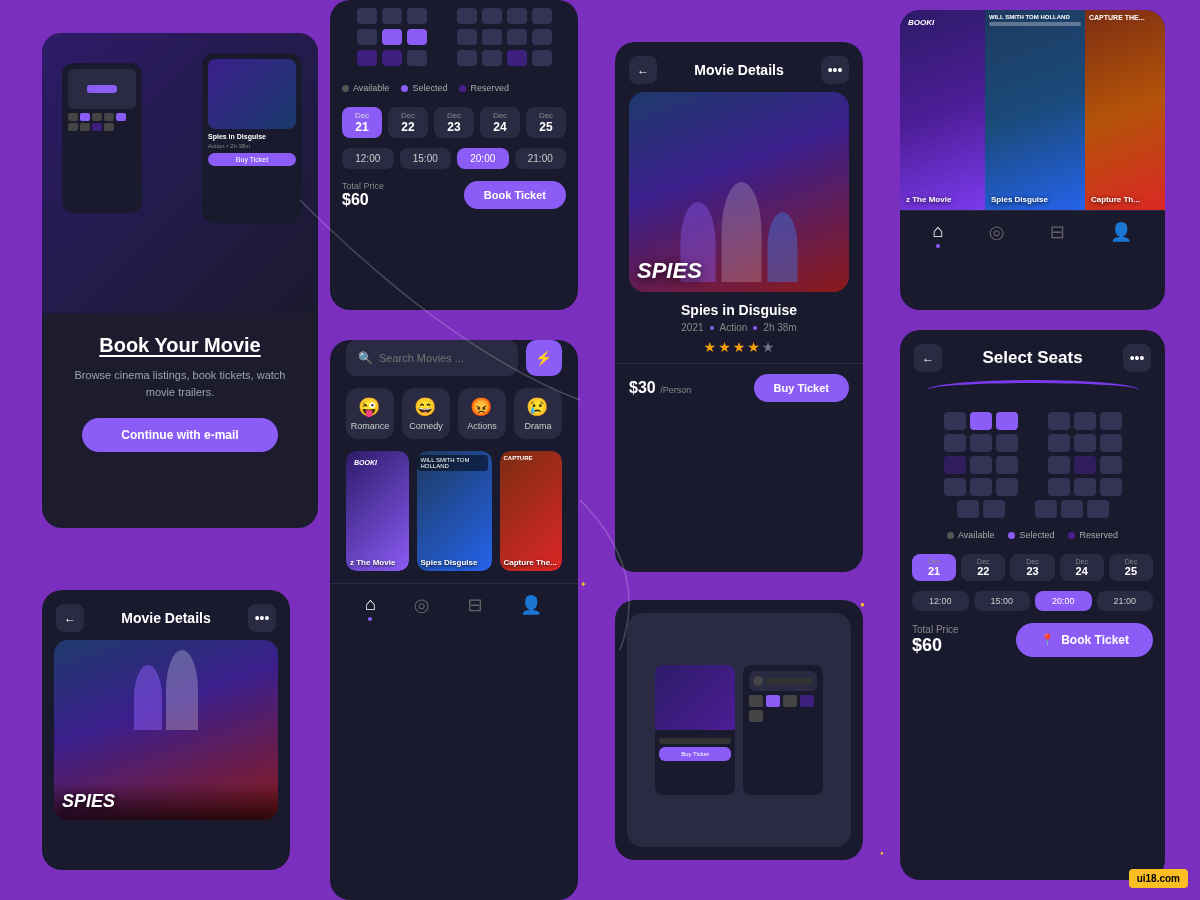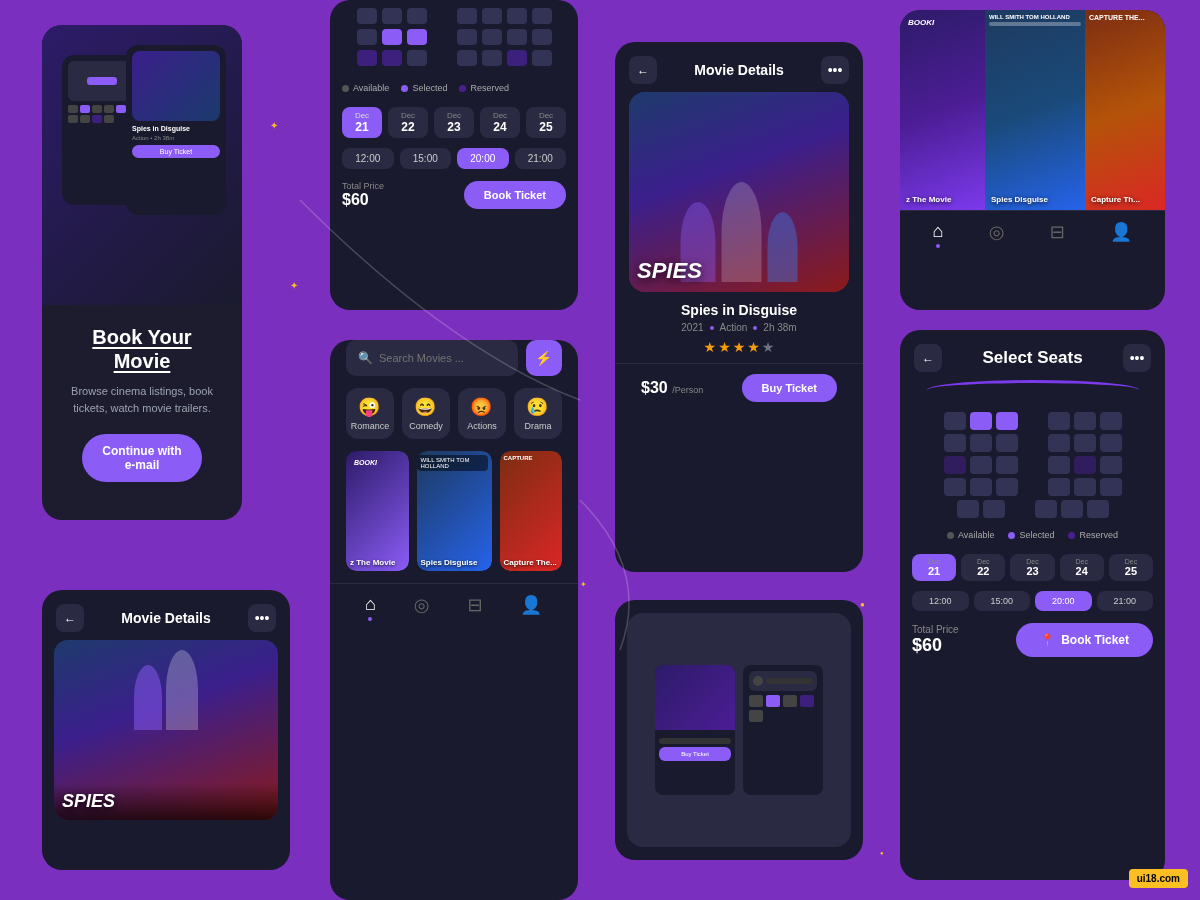--- a/index.html
+++ b/index.html
@@ -16,22 +16,22 @@
     .phone-card {
       background: #1a1a2e;
       border-radius: 20px;
       position: absolute;
       overflow: hidden;
     }
 
     
     #card-hero {
       left: 42px;
-      top: 25px;
-      width: 200px;
+      top: 33px;
+      width: 276px;
       height: 495px;
       background: #1c1c2e;
     }
     .hero-mockup {
       width: 100%;
       height: 280px;
       background: #2a2a3e;
       position: relative;
       display: flex;
       align-items: center;
@@ -357,21 +357,21 @@
     .movie-meta { color: #888; font-size: 10px; padding: 0 14px 6px; text-align: center; display: flex; justify-content: center; gap: 6px; align-items: center; }
     .meta-dot { width: 4px; height: 4px; background: #8b5cf6; border-radius: 50%; display: inline-block; }
     .stars { display: flex; justify-content: center; gap: 2px; padding: 0 14px 8px; }
     .star { color: #f59e0b; font-size: 14px; }
     .star.half { color: #6b7280; }
     .movie-desc { color: #888; font-size: 9px; padding: 0 14px 10px; line-height: 1.5; }
     .buy-row {
       display: flex;
       align-items: center;
       justify-content: space-between;
-      padding: 10px 26px;
+      padding: 10px 14px;
       border-top: 1px solid #2a2a42;
     }
     .price-tag { color: #fff; font-size: 16px; font-weight: 700; }
     .price-per { color: #888; font-size: 9px; }
     .buy-btn {
       background: #8b5cf6;
       color: #fff;
       border: none;
       border-radius: 20px;
       padding: 8px 20px;

